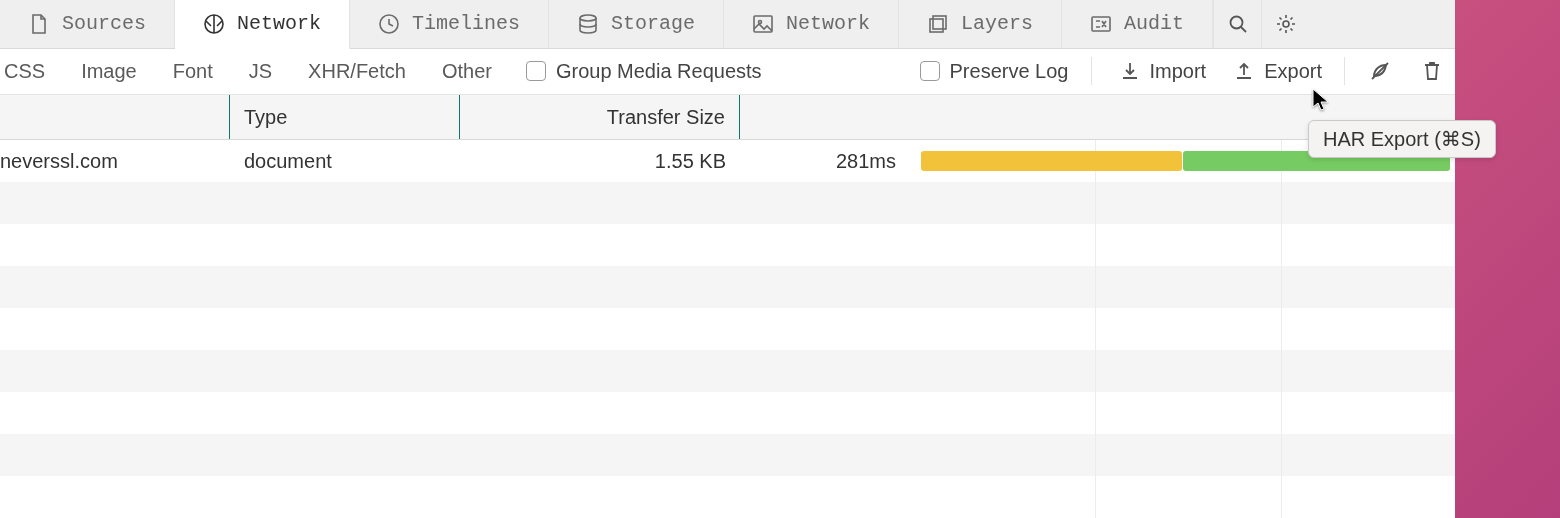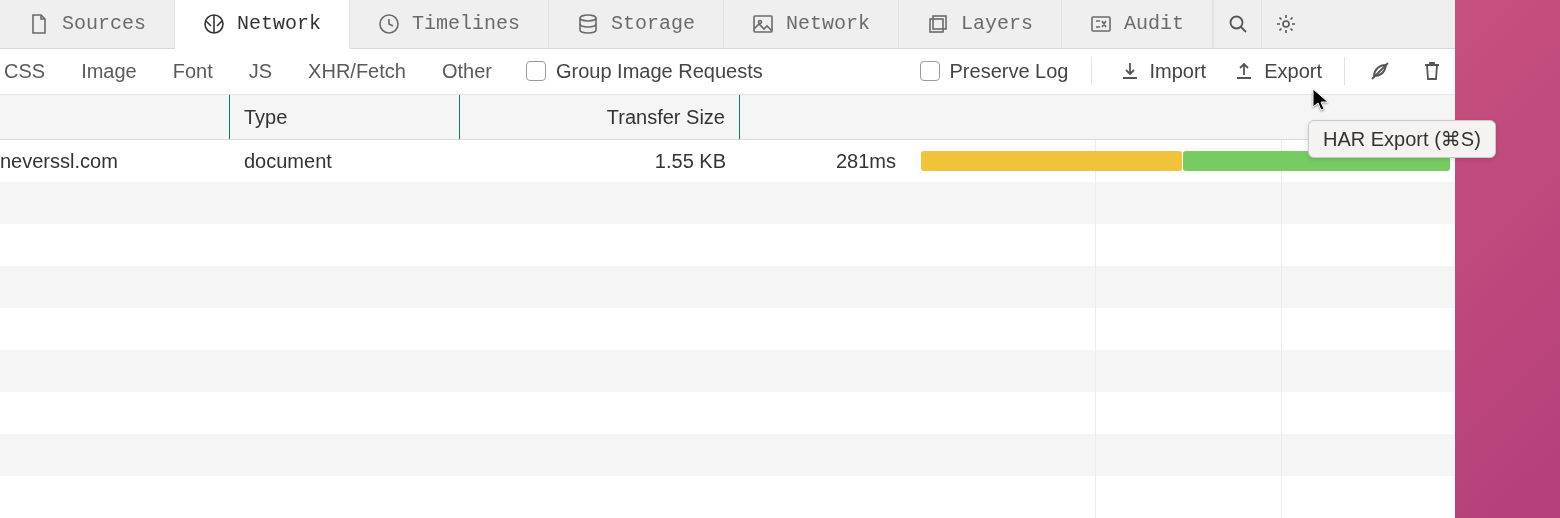--- a/index.html
+++ b/index.html
@@ -155,21 +155,21 @@
     <div class="filters">
       <span class="flt">CSS</span>
       <span class="flt">Image</span>
       <span class="flt">Font</span>
       <span class="flt">JS</span>
       <span class="flt">XHR/Fetch</span>
       <span class="flt">Other</span>
     </div>
     <label class="chk">
       <span class="box"></span>
-      <span>Group Image Requests</span>
+      <span>Group Media Requests</span>
     </label>
     <div class="spacer"></div>
     <label class="chk">
       <span class="box"></span>
       <span>Preserve Log</span>
     </label>
     <div class="vsep"></div>
     <div class="toolbtn">
       <svg width="20" height="20" viewBox="0 0 20 20" fill="none" stroke-width="1.8">
           <path d="M10 2v11M6 9l4 4 4-4M3 17h14"></path>

